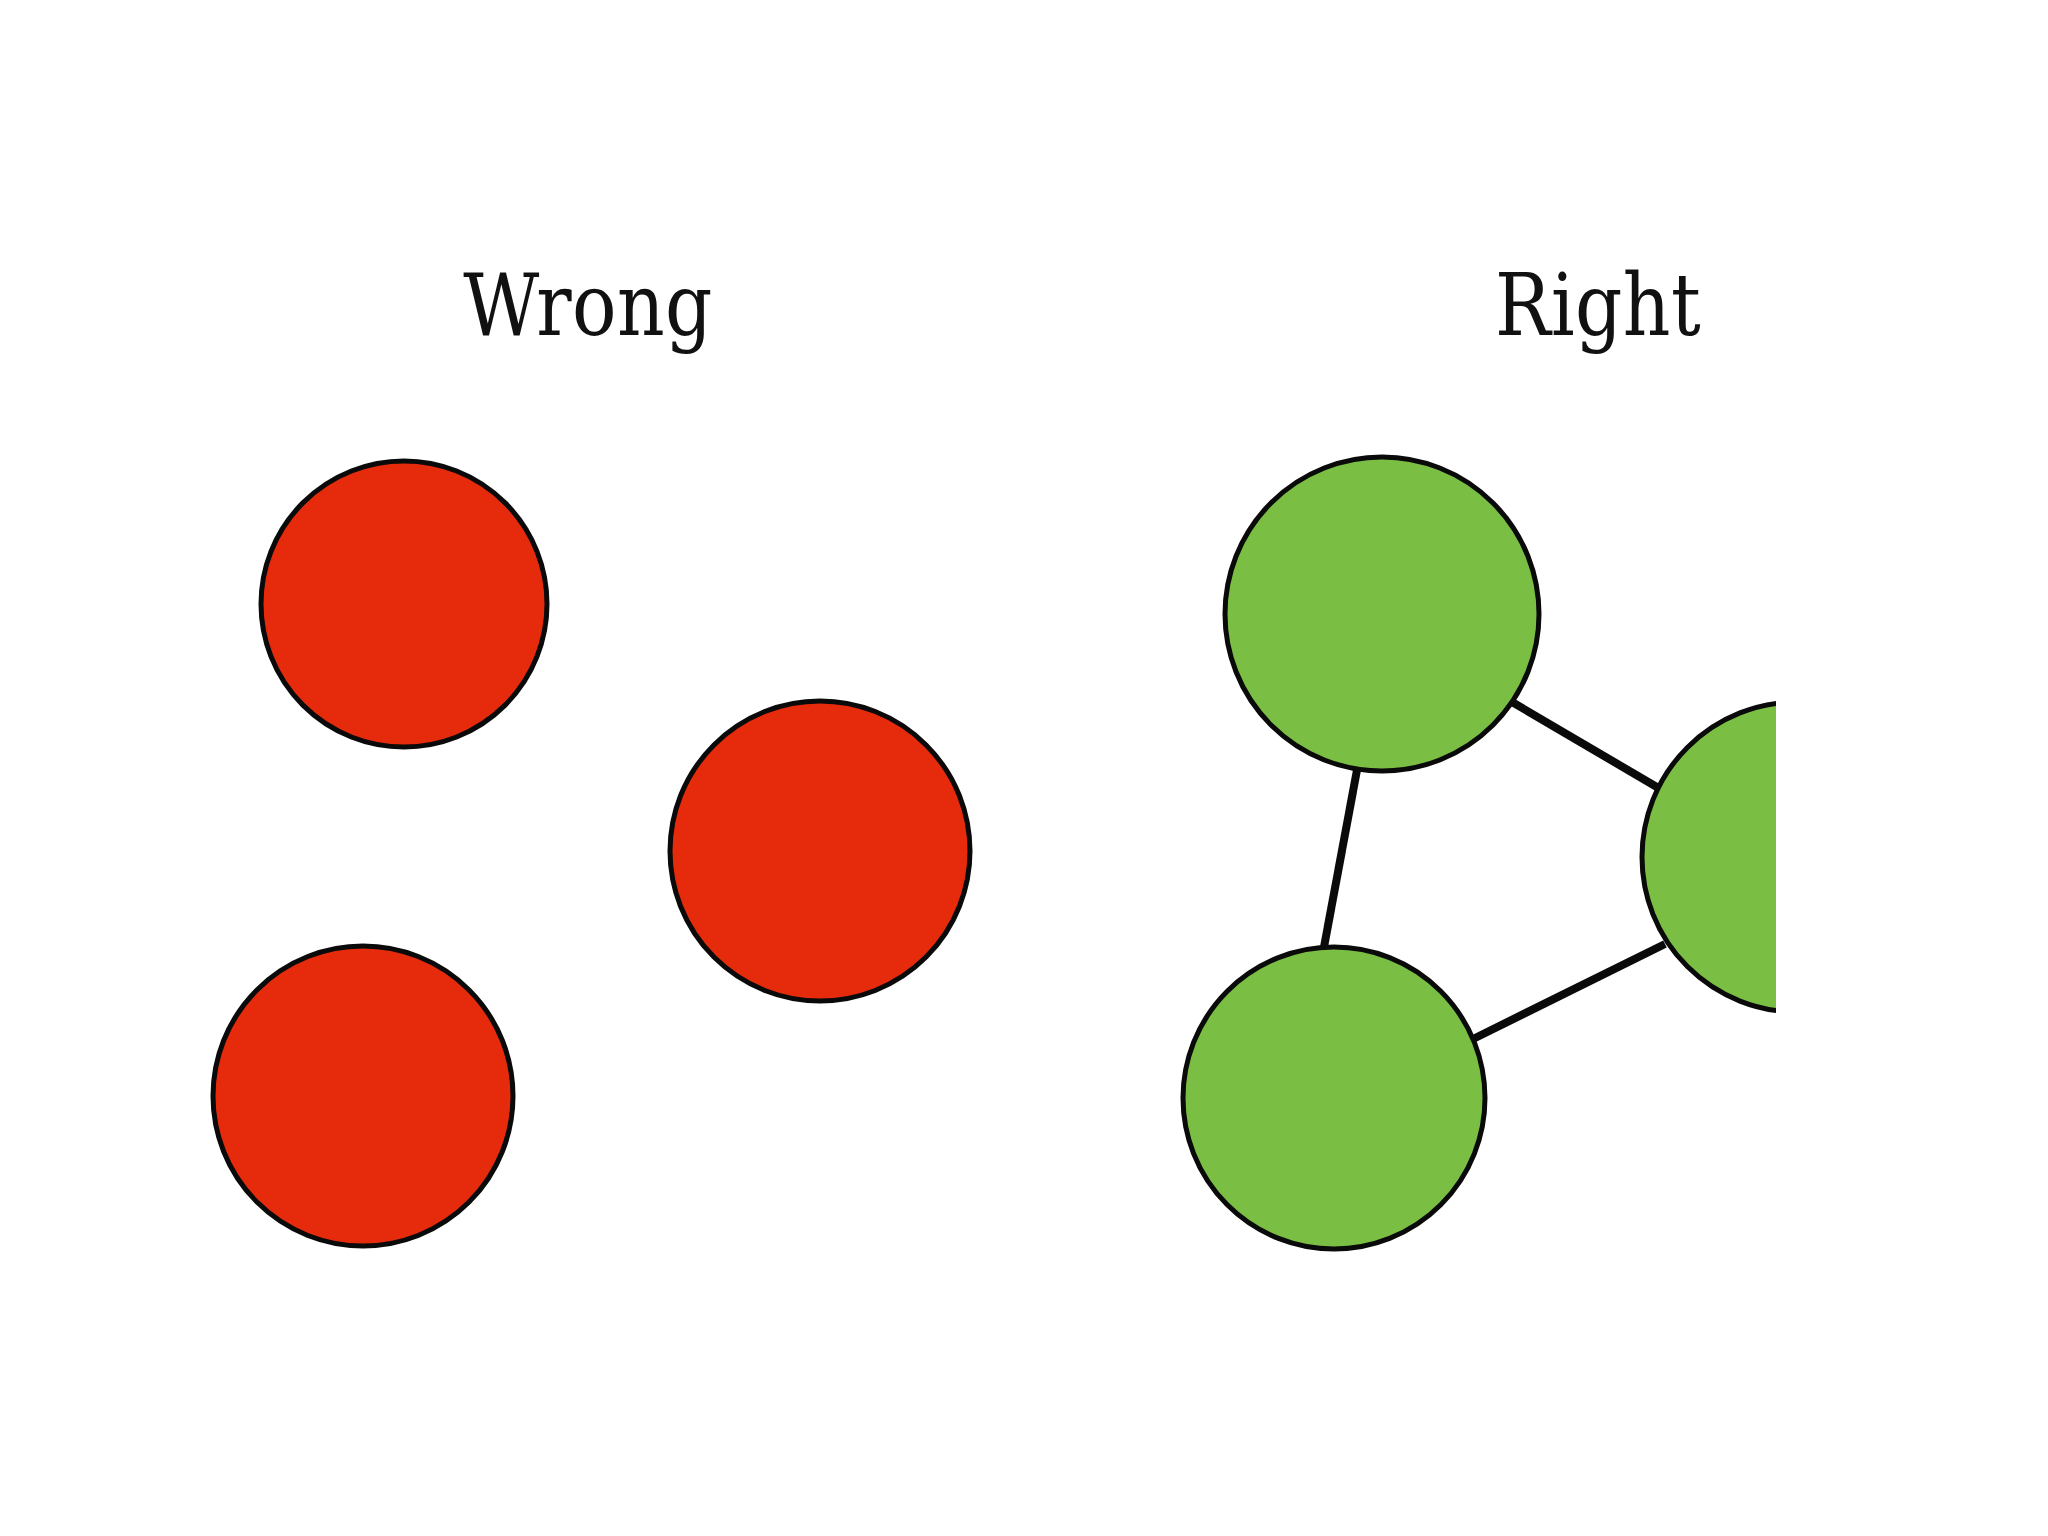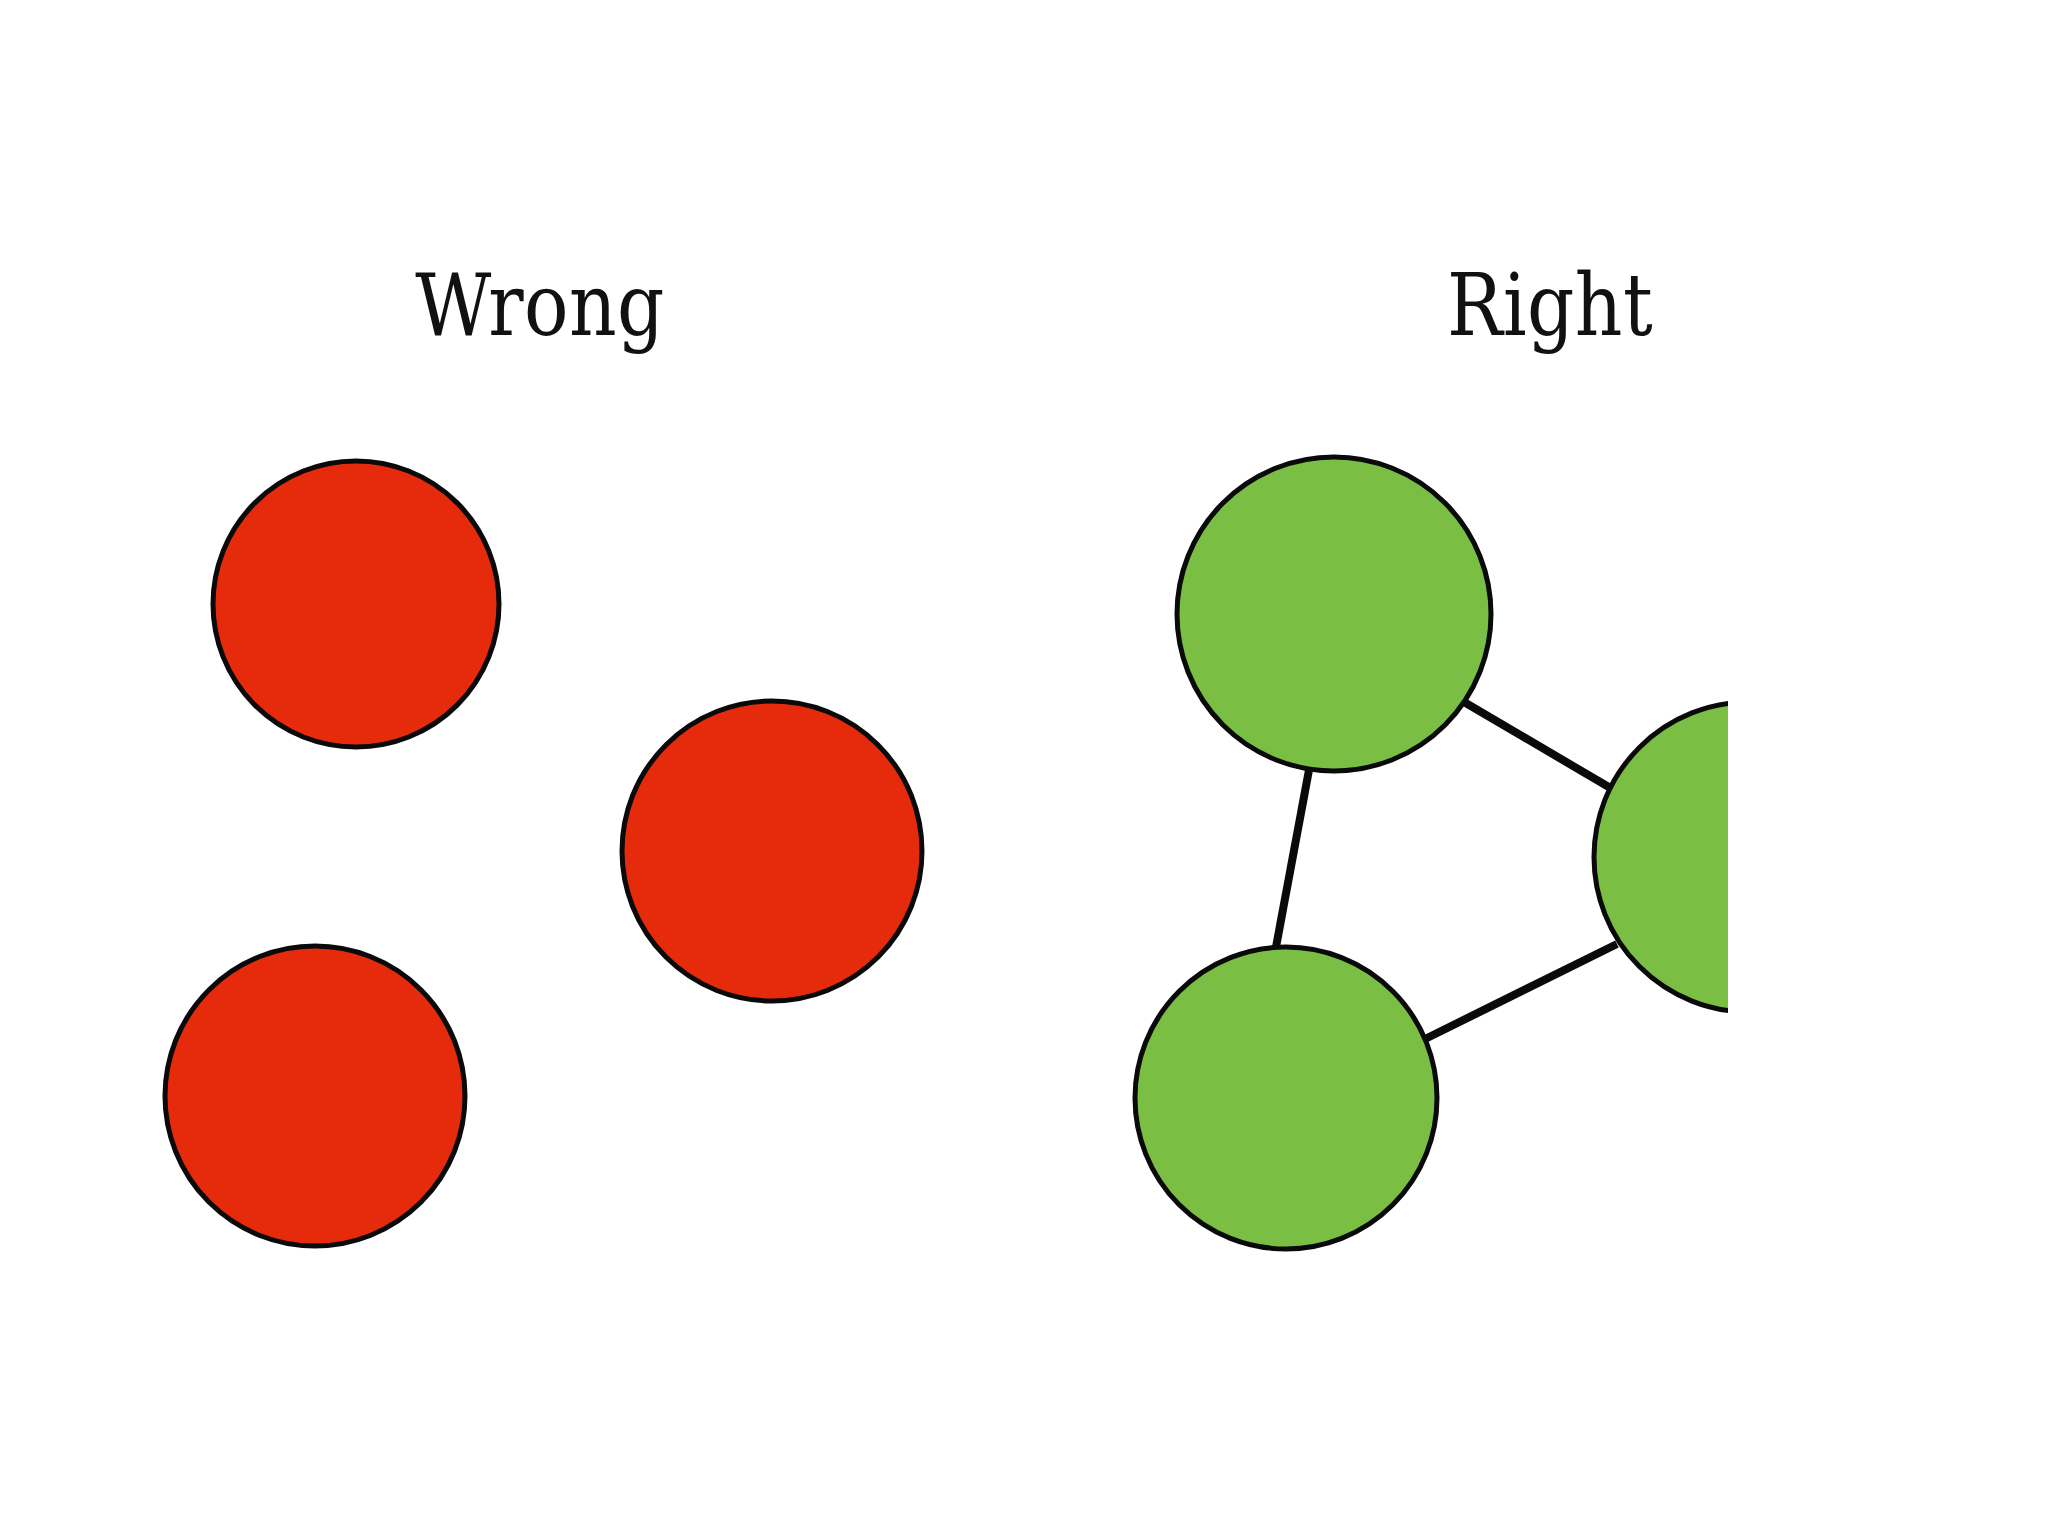--- a/index.html
+++ b/index.html
@@ -7,20 +7,21 @@
     padding: 0;
     background: #ffffff;
   }
   #canvas {
     position: relative;
     width: 1728px;
     height: 1536px;
     background: #ffffff;
     overflow: hidden;
     font-family: "DejaVu Serif", "Liberation Serif", serif;
+    margin-left: 48px;
   }
   .slide-bg {
     position: absolute;
     left: 0; top: 0;
     width: 2048px;
     height: 1536px;
     background: #ffffff;
   }
   .panel-title {
     position: absolute;

